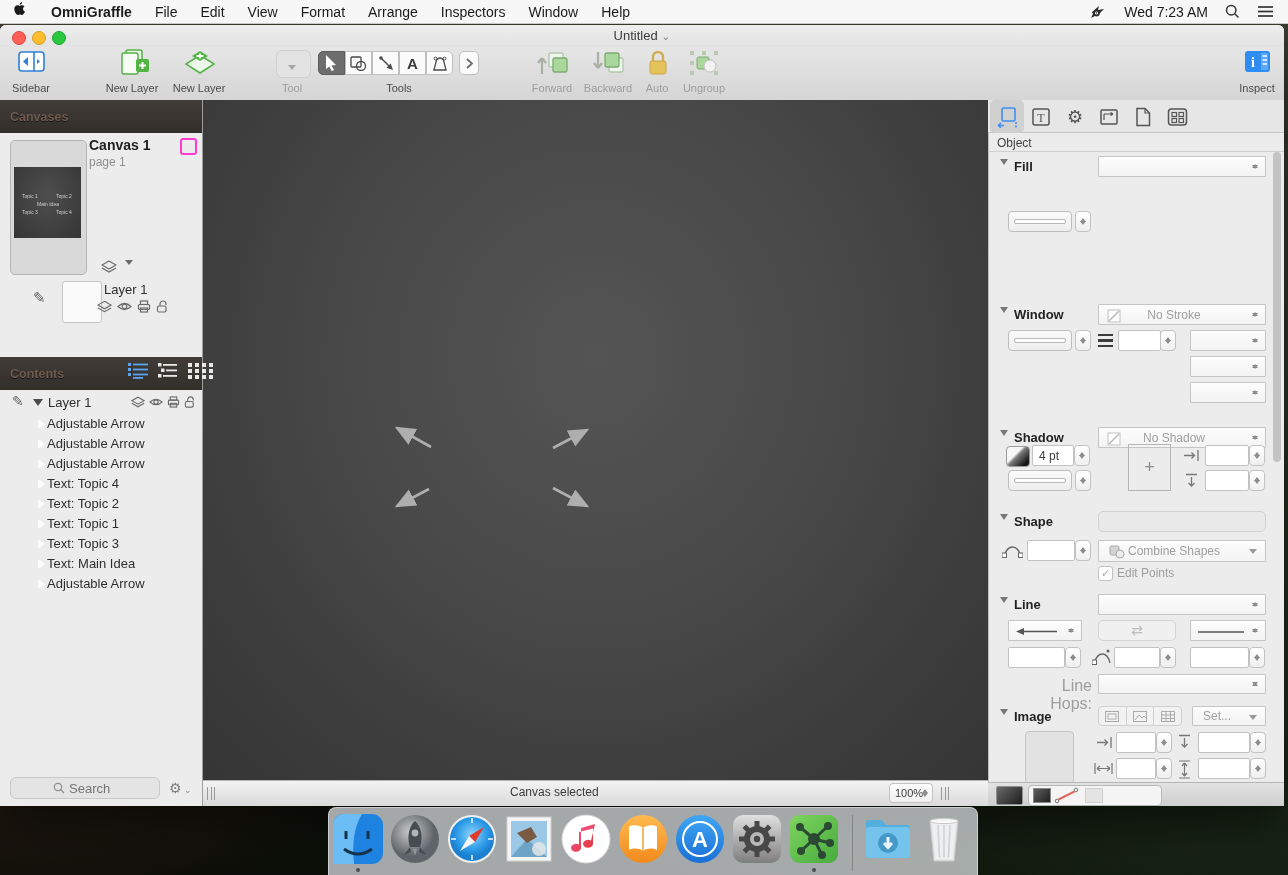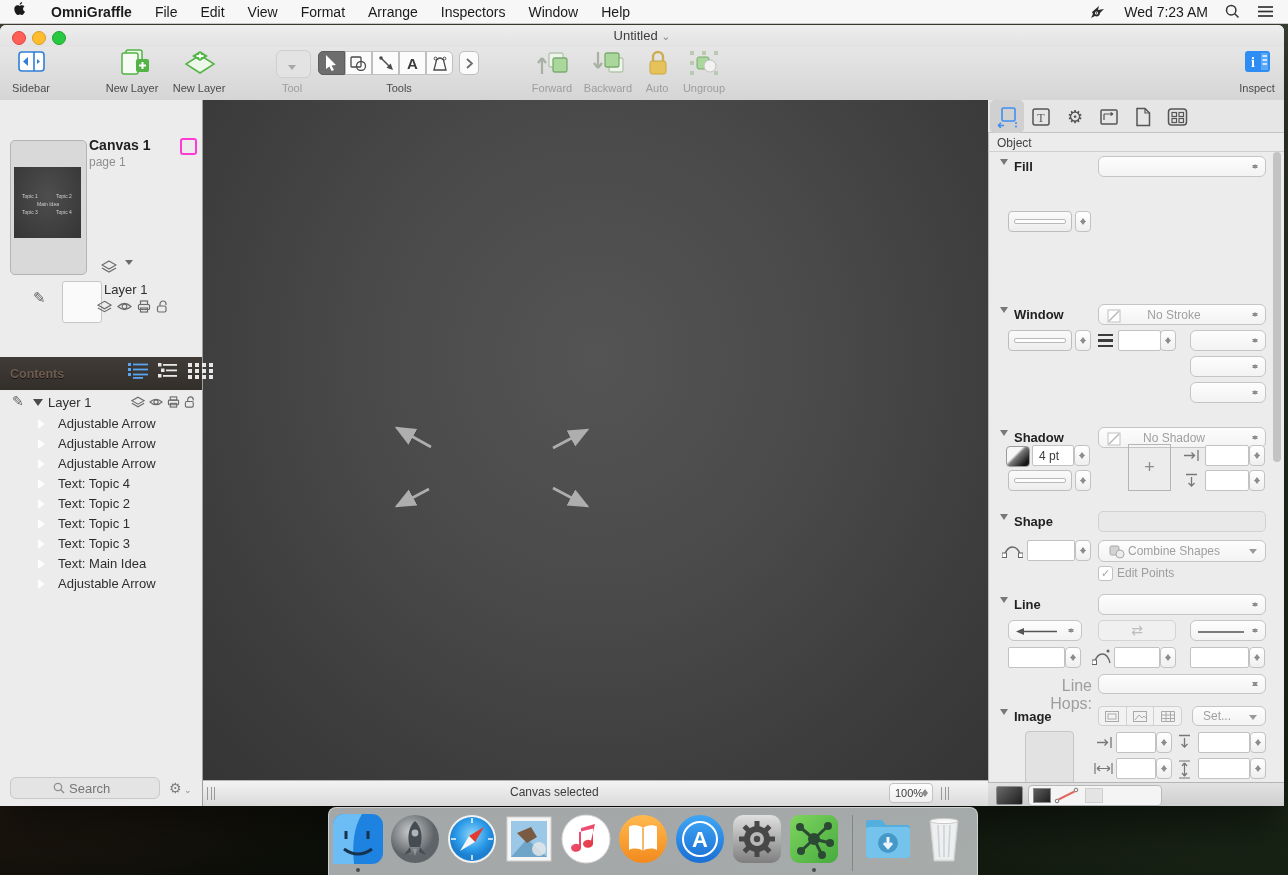--- a/index.html
+++ b/index.html
@@ -22,21 +22,21 @@
   #titlebar{position:absolute;left:0;top:25px;width:1284px;height:22px;
     background:linear-gradient(#eeeeee,#e2e2e2);border-radius:6px 6px 0 0;z-index:3;}
   #toolbar{position:absolute;left:0;top:47px;width:1284px;height:53px;
     background:linear-gradient(#e6e6e6,#d5d5d5);border-bottom:1px solid #a8a8a8;z-index:3;}
   .tl{position:absolute;top:31px;width:12px;height:12px;border-radius:50%;z-index:4;}
   .tb-label{position:absolute;top:82px;transform:translateX(-50%);font-size:11px;color:#4a4a4a;z-index:4;white-space:nowrap;}
   .tb-label.dim{color:#9d9d9d;}
   .tool-cell{position:absolute;top:51px;width:27px;height:24px;background:#fbfbfb;border:1px solid #bfbfbf;
     display:flex;align-items:center;justify-content:center;z-index:4;box-sizing:border-box;}
   
-  .dd{position:absolute;border:1px solid #c5c5c5;border-radius:6px;background:linear-gradient(#fdfdfd,#f3f3f3);box-sizing:border-box;}
+  .dd{position:absolute;border:1px solid #c5c5c5;border-radius:1px;background:linear-gradient(#fdfdfd,#f3f3f3);box-sizing:border-box;}
   .dd::before{content:"";position:absolute;right:7px;top:4px;border:3px solid transparent;border-bottom:4px solid #8c8c8c;}
   .dd::after{content:"";position:absolute;right:7px;bottom:4px;border:3px solid transparent;border-top:4px solid #8c8c8c;}
   .dd .txt{position:absolute;left:0;right:16px;top:0;bottom:0;display:flex;align-items:center;justify-content:center;
     font-size:12px;color:#9f9f9f;}
   .dd1::before{display:none;}
   .dd1::after{content:"";position:absolute;right:8px;top:8px;border:4px solid transparent;border-top:5px solid #9a9a9a;}
   .flat{position:absolute;border:1px solid #d2d2d2;border-radius:5px;background:#e9e9e9;box-sizing:border-box;}
   .num{position:absolute;background:#fff;border:1px solid #c2c2c2;box-sizing:border-box;border-radius:2px;
     font-size:12px;color:#3c3c3c;display:flex;align-items:center;padding-left:6px;}
   .stp{position:absolute;width:16px;background:linear-gradient(#fff,#efefef);border:1px solid #c2c2c2;
@@ -51,21 +51,21 @@
   .handle{position:absolute;width:8px;height:13px;
     background:repeating-linear-gradient(90deg,#9a9a9a 0 1px,transparent 1px 3.5px);}
   
   #sidebar{position:absolute;left:0;top:100px;width:203px;height:706px;background:#ececec;border-right:1px solid #9f9f9f;z-index:3;box-sizing:border-box;}
   .dark-h{position:absolute;left:0;width:202px;height:33px;background:linear-gradient(#413c37,#322e2a);
     color:#6e5c50;font-size:12.5px;font-weight:bold;display:flex;align-items:center;padding-left:10px;box-sizing:border-box;
     text-shadow:0 1px 0 rgba(0,0,0,.6);z-index:4;}
   .prop{font-size:11.5px;color:#8f8f8f;line-height:13.5px;}
   .prop b{color:#7c7c7c;}
   .row-item{position:absolute;left:0;width:202px;height:20px;z-index:4;}
-  .row-item .lbl{position:absolute;left:58px;top:3px;font-size:13px;color:#2e2e2e;}
+  .row-item .lbl{position:absolute;left:47px;top:3px;font-size:13px;color:#2e2e2e;}
   .wtri{position:absolute;left:38px;top:6px;width:0;height:0;border:5px solid transparent;border-left:7px solid #fdfdfd;}
   .icon-g{fill:none;stroke:#6b6b6b;stroke-width:1.2;}
   
   #gcanvas{position:absolute;left:203px;top:100px;width:785px;height:680px;z-index:3;
     background:radial-gradient(ellipse at 50% 38%,#545454 0%,#4a4a4a 40%,#3d3d3d 75%,#353535 100%);}
   .chalk{position:absolute;color:#efefef;font-family:"DejaVu Sans",sans-serif;font-style:italic;font-weight:bold;
     letter-spacing:1.5px;text-shadow:0 0 1px rgba(255,255,255,.4);white-space:nowrap;}
   #statusbar{position:absolute;left:203px;top:780px;width:785px;height:26px;
     background:linear-gradient(#f3f3f3,#dadada);border-top:1px solid #b3b3b3;z-index:4;box-sizing:border-box;}
   
@@ -244,20 +244,23 @@
           <line x1="17.5" y1="5" x2="22" y2="5"></line>
           <line x1="17.5" y1="9" x2="22" y2="9"></line>
           <line x1="17.5" y1="13" x2="22" y2="13"></line>
         </g>
         <text x="8" y="16" font-size="14" font-weight="bold" fill="#fff" font-family="Liberation Serif,serif" text-anchor="middle">i</text>
       </svg>
   </div>
   <div class="tb-label" style="left:1257px;">Inspect</div>
 
   <div id="sidebar"></div>
+  <div class="dark-h" style="top:100px;">
+      <span>Canvases</span>
+    </div>
 
   <div class="abs" style="left:10px;top:140px;width:75px;height:133px;background:#d9d9d9;border:1px solid #b4b4b4;border-radius:5px;z-index:4;">
     <div class="abs" style="left:3px;top:26px;width:67px;height:71px;background:radial-gradient(ellipse at 50% 40%,#4e4e4e,#353535);">
       <div class="abs" style="left:8px;top:26px;font-size:5px;color:#cfcfcf;">Topic 1</div>
       <div class="abs" style="left:42px;top:26px;font-size:5px;color:#cfcfcf;">Topic 2</div>
       <div class="abs" style="left:23px;top:34px;font-size:5px;color:#cfcfcf;">Main Idea</div>
       <div class="abs" style="left:8px;top:42px;font-size:5px;color:#cfcfcf;">Topic 3</div>
       <div class="abs" style="left:42px;top:42px;font-size:5px;color:#cfcfcf;">Topic 4</div>
     </div>
   </div>

